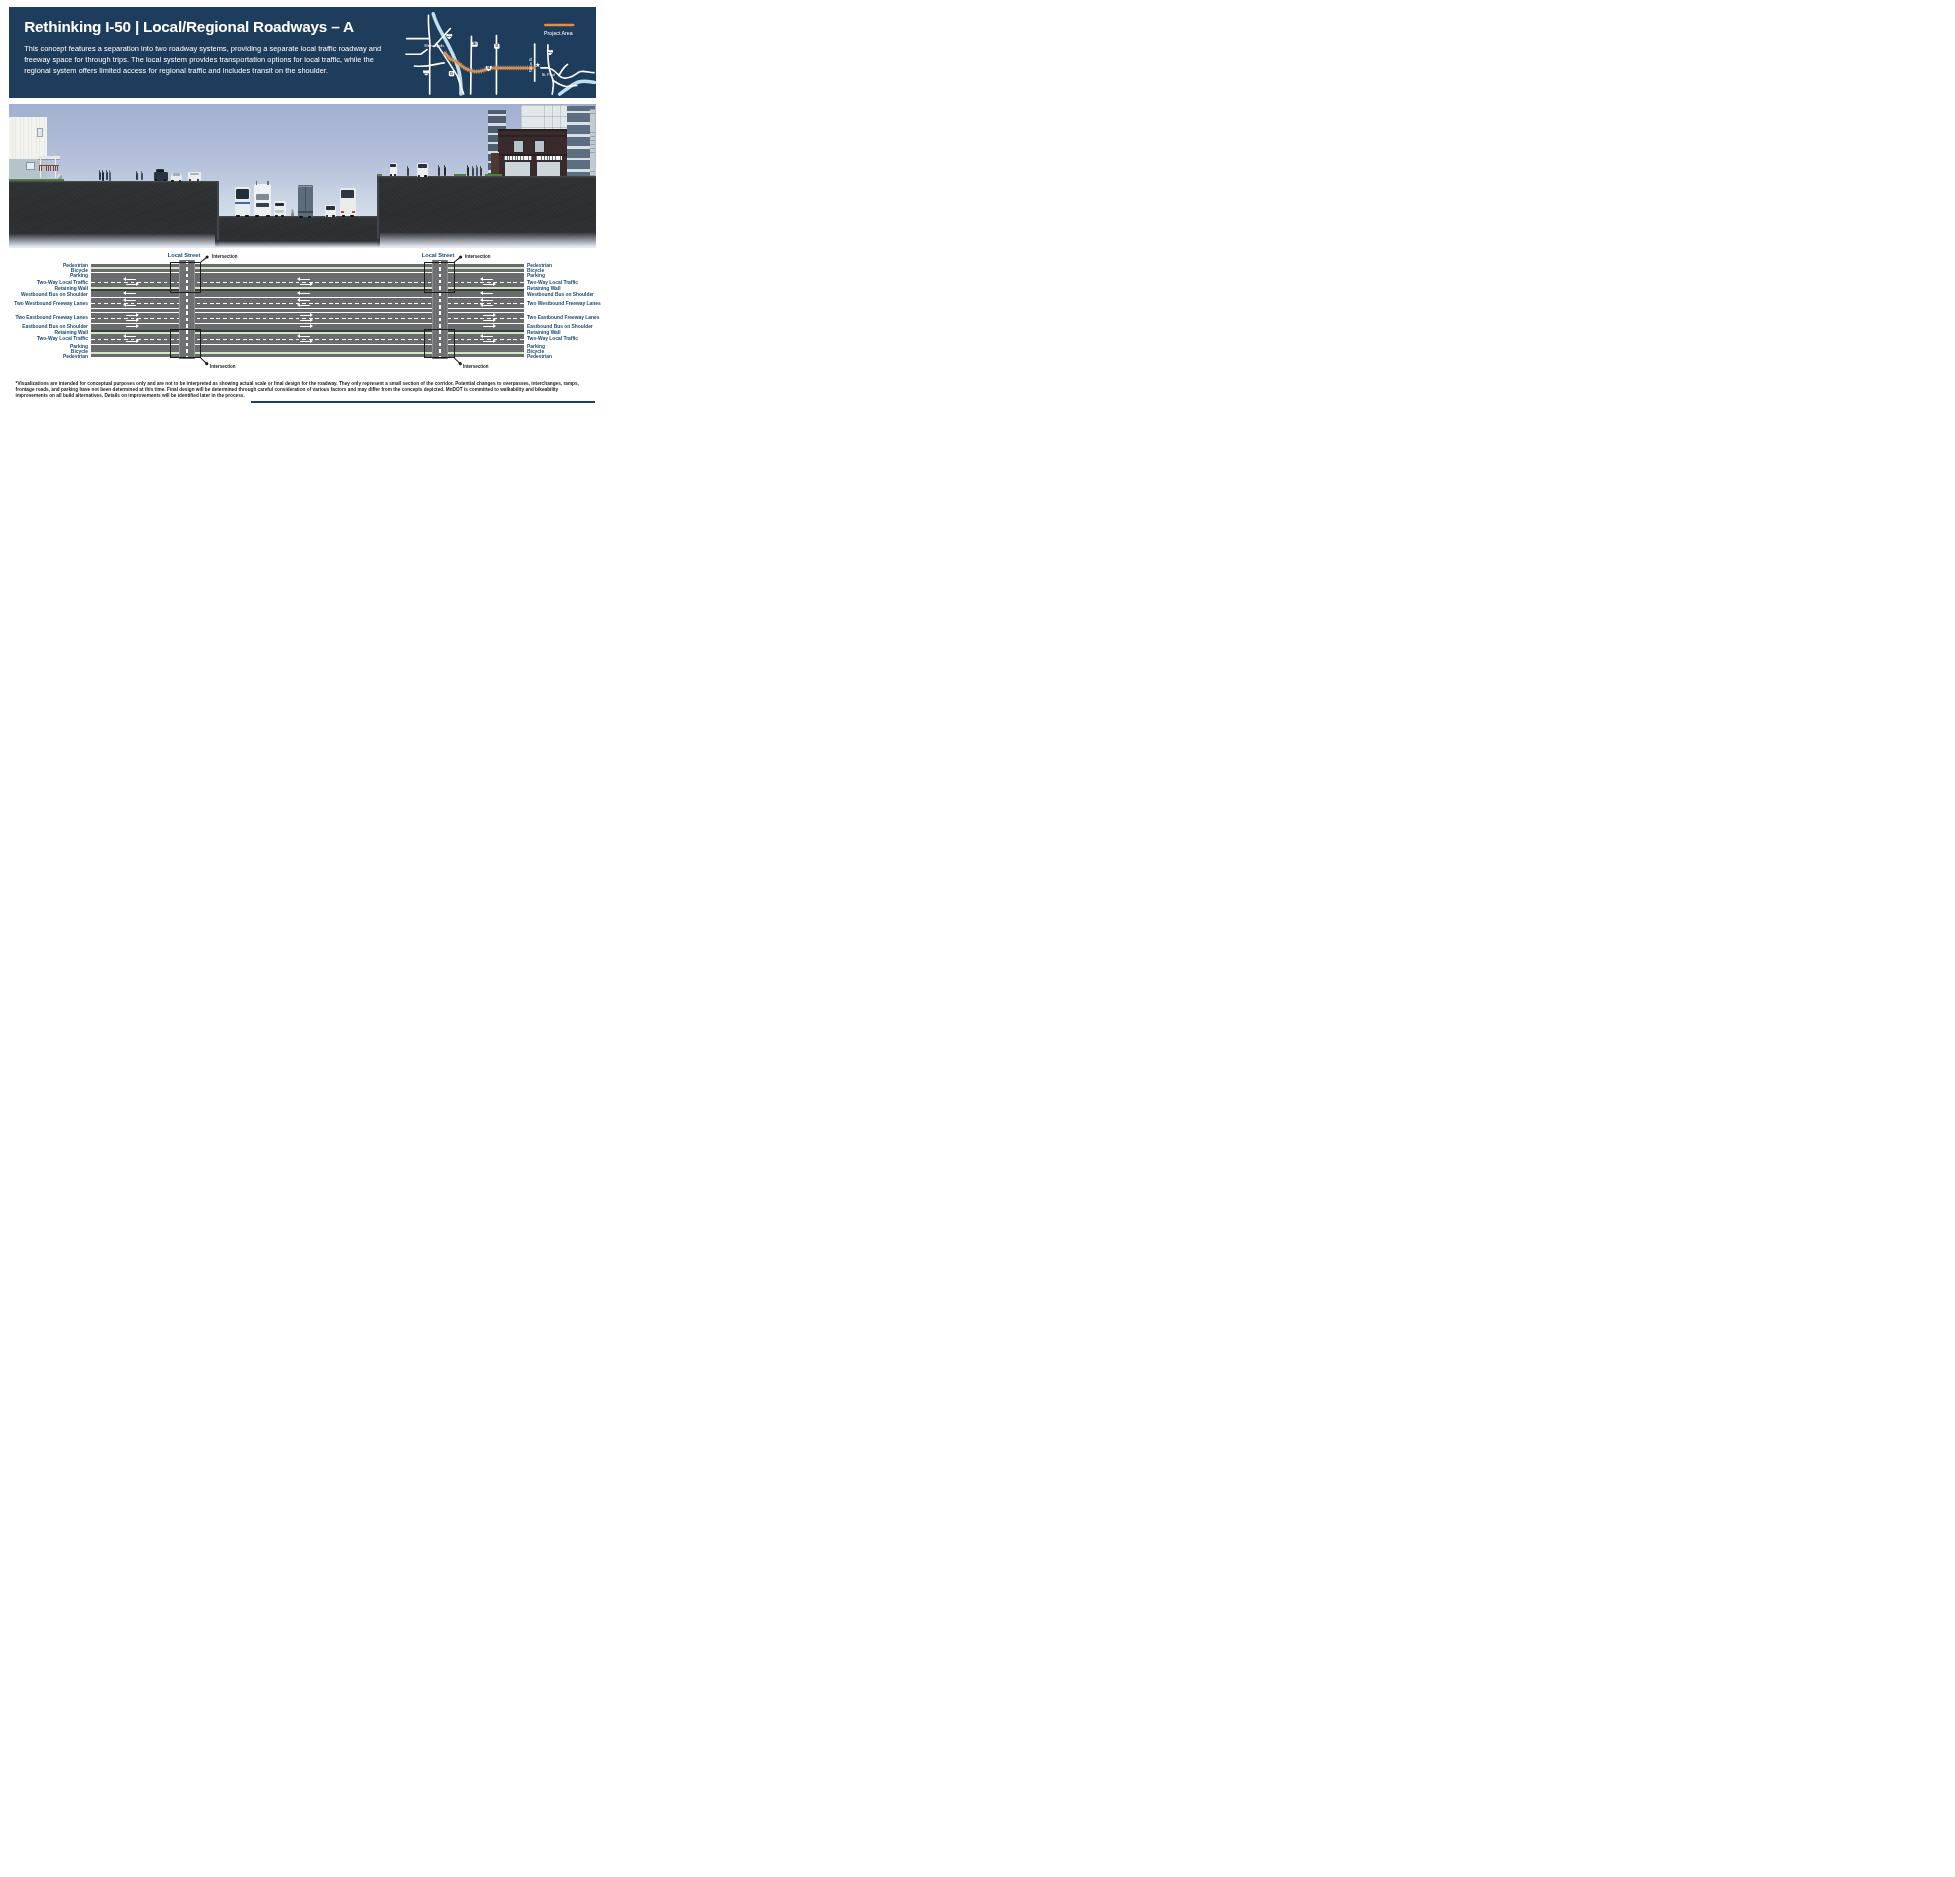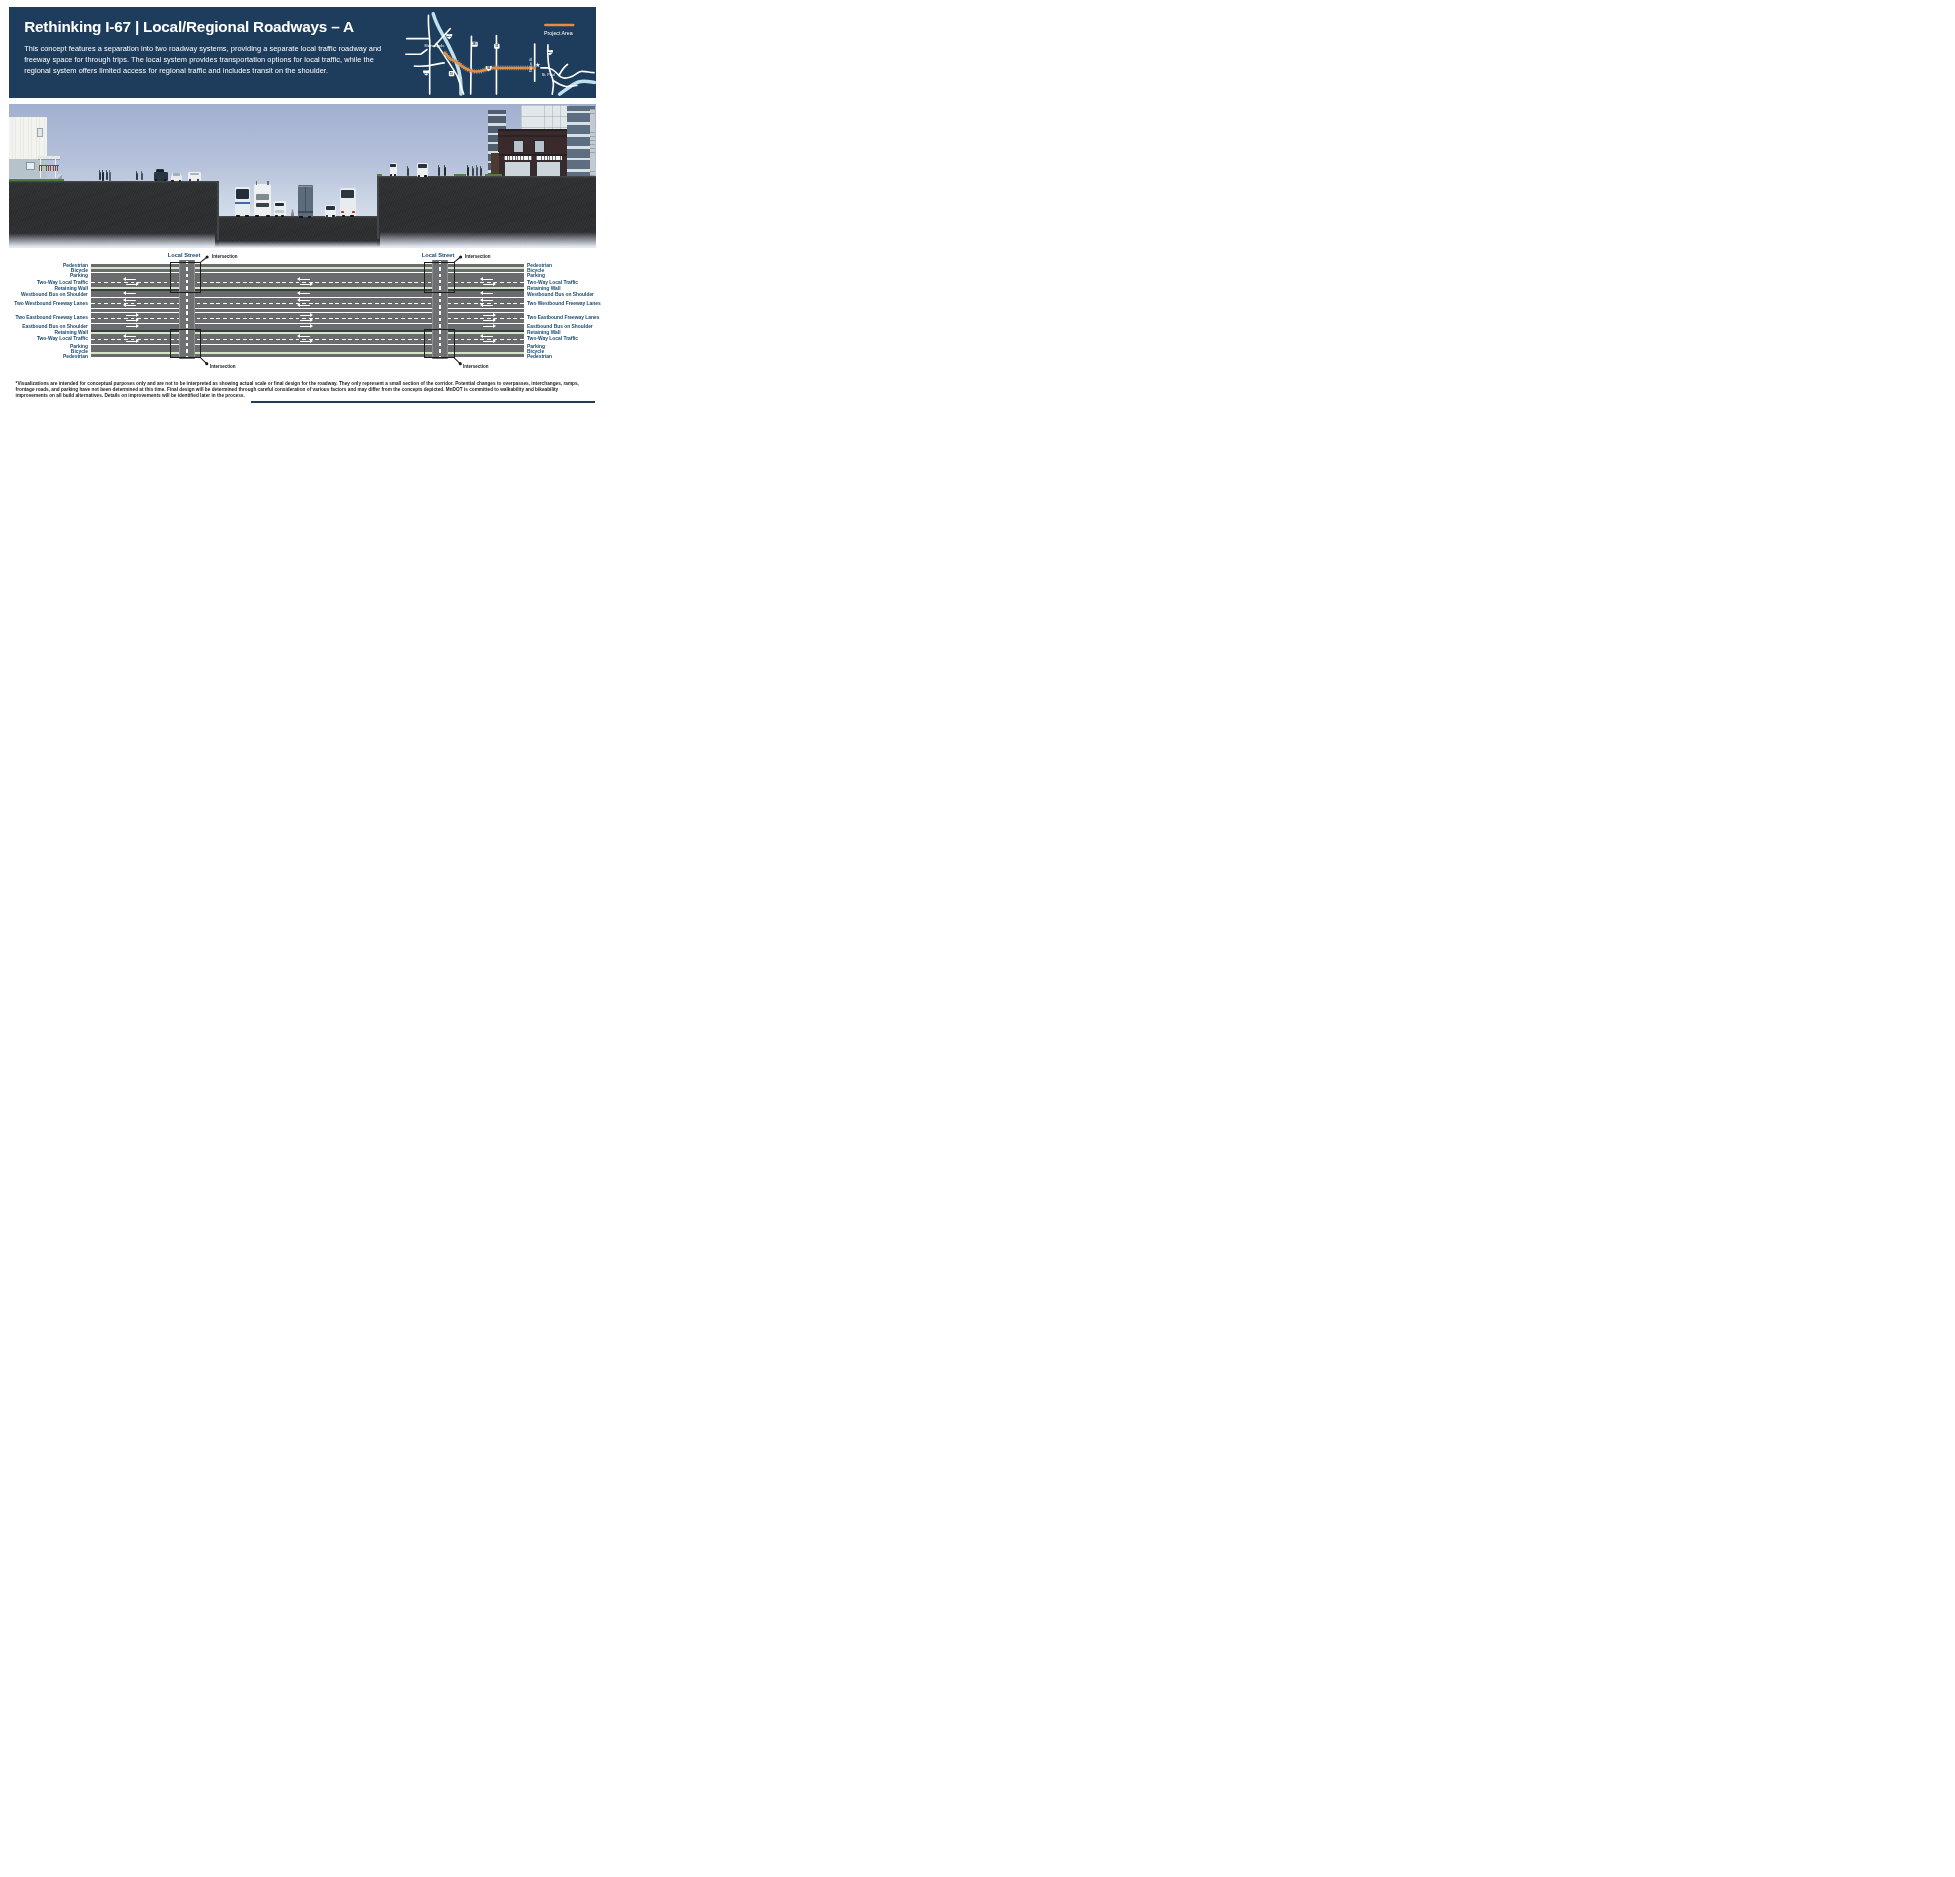--- a/index.html
+++ b/index.html
@@ -45,21 +45,21 @@
 
   .footer{position:absolute;left:15.6px;top:381px;color:#1a1a1a;font-size:4.7px;font-weight:700;line-height:6px;white-space:nowrap;letter-spacing:0.02px;}
   .botbar{position:absolute;left:251px;top:401px;width:344px;height:1.8px;background:#1E3D5C;}
 </style>
 </head>
 <body>
 
 <div class="page">
 
   <div class="header">
-    <div class="title">Rethinking I-67 | Local/Regional Roadways – A</div>
+    <div class="title">Rethinking I-50 | Local/Regional Roadways – A</div>
     <div class="desc">This concept features a separation into two roadway systems, providing a separate local traffic roadway and freeway space for through trips. The local system provides transportation options for local traffic, while the regional system offers limited access for regional traffic and includes transit on the shoulder.</div>
 
     <svg width="196" height="89" viewBox="0 0 500 228" style="position:absolute;left:391px;top:2px;">
 
       <path d="M 84,12 C 92,40 104,58 114,76 C 126,98 138,122 146,146 C 152,162 156,186 155,218" fill="none" stroke="#BFE0EC" stroke-width="9" stroke-linecap="round"></path>
       <path d="M 408,218 C 424,207 440,193 456,187 C 470,182 484,186 497,188" fill="none" stroke="#BFE0EC" stroke-width="9" stroke-linecap="round"></path>
 
       <g stroke="#FFFFFF" stroke-width="4.2" fill="none" stroke-linecap="round" stroke-linejoin="round">
         <path d="M 72,16 C 70,55 78,80 75,110 L 75,218"></path>
         <path d="M 16,76 L 72,76"></path>

